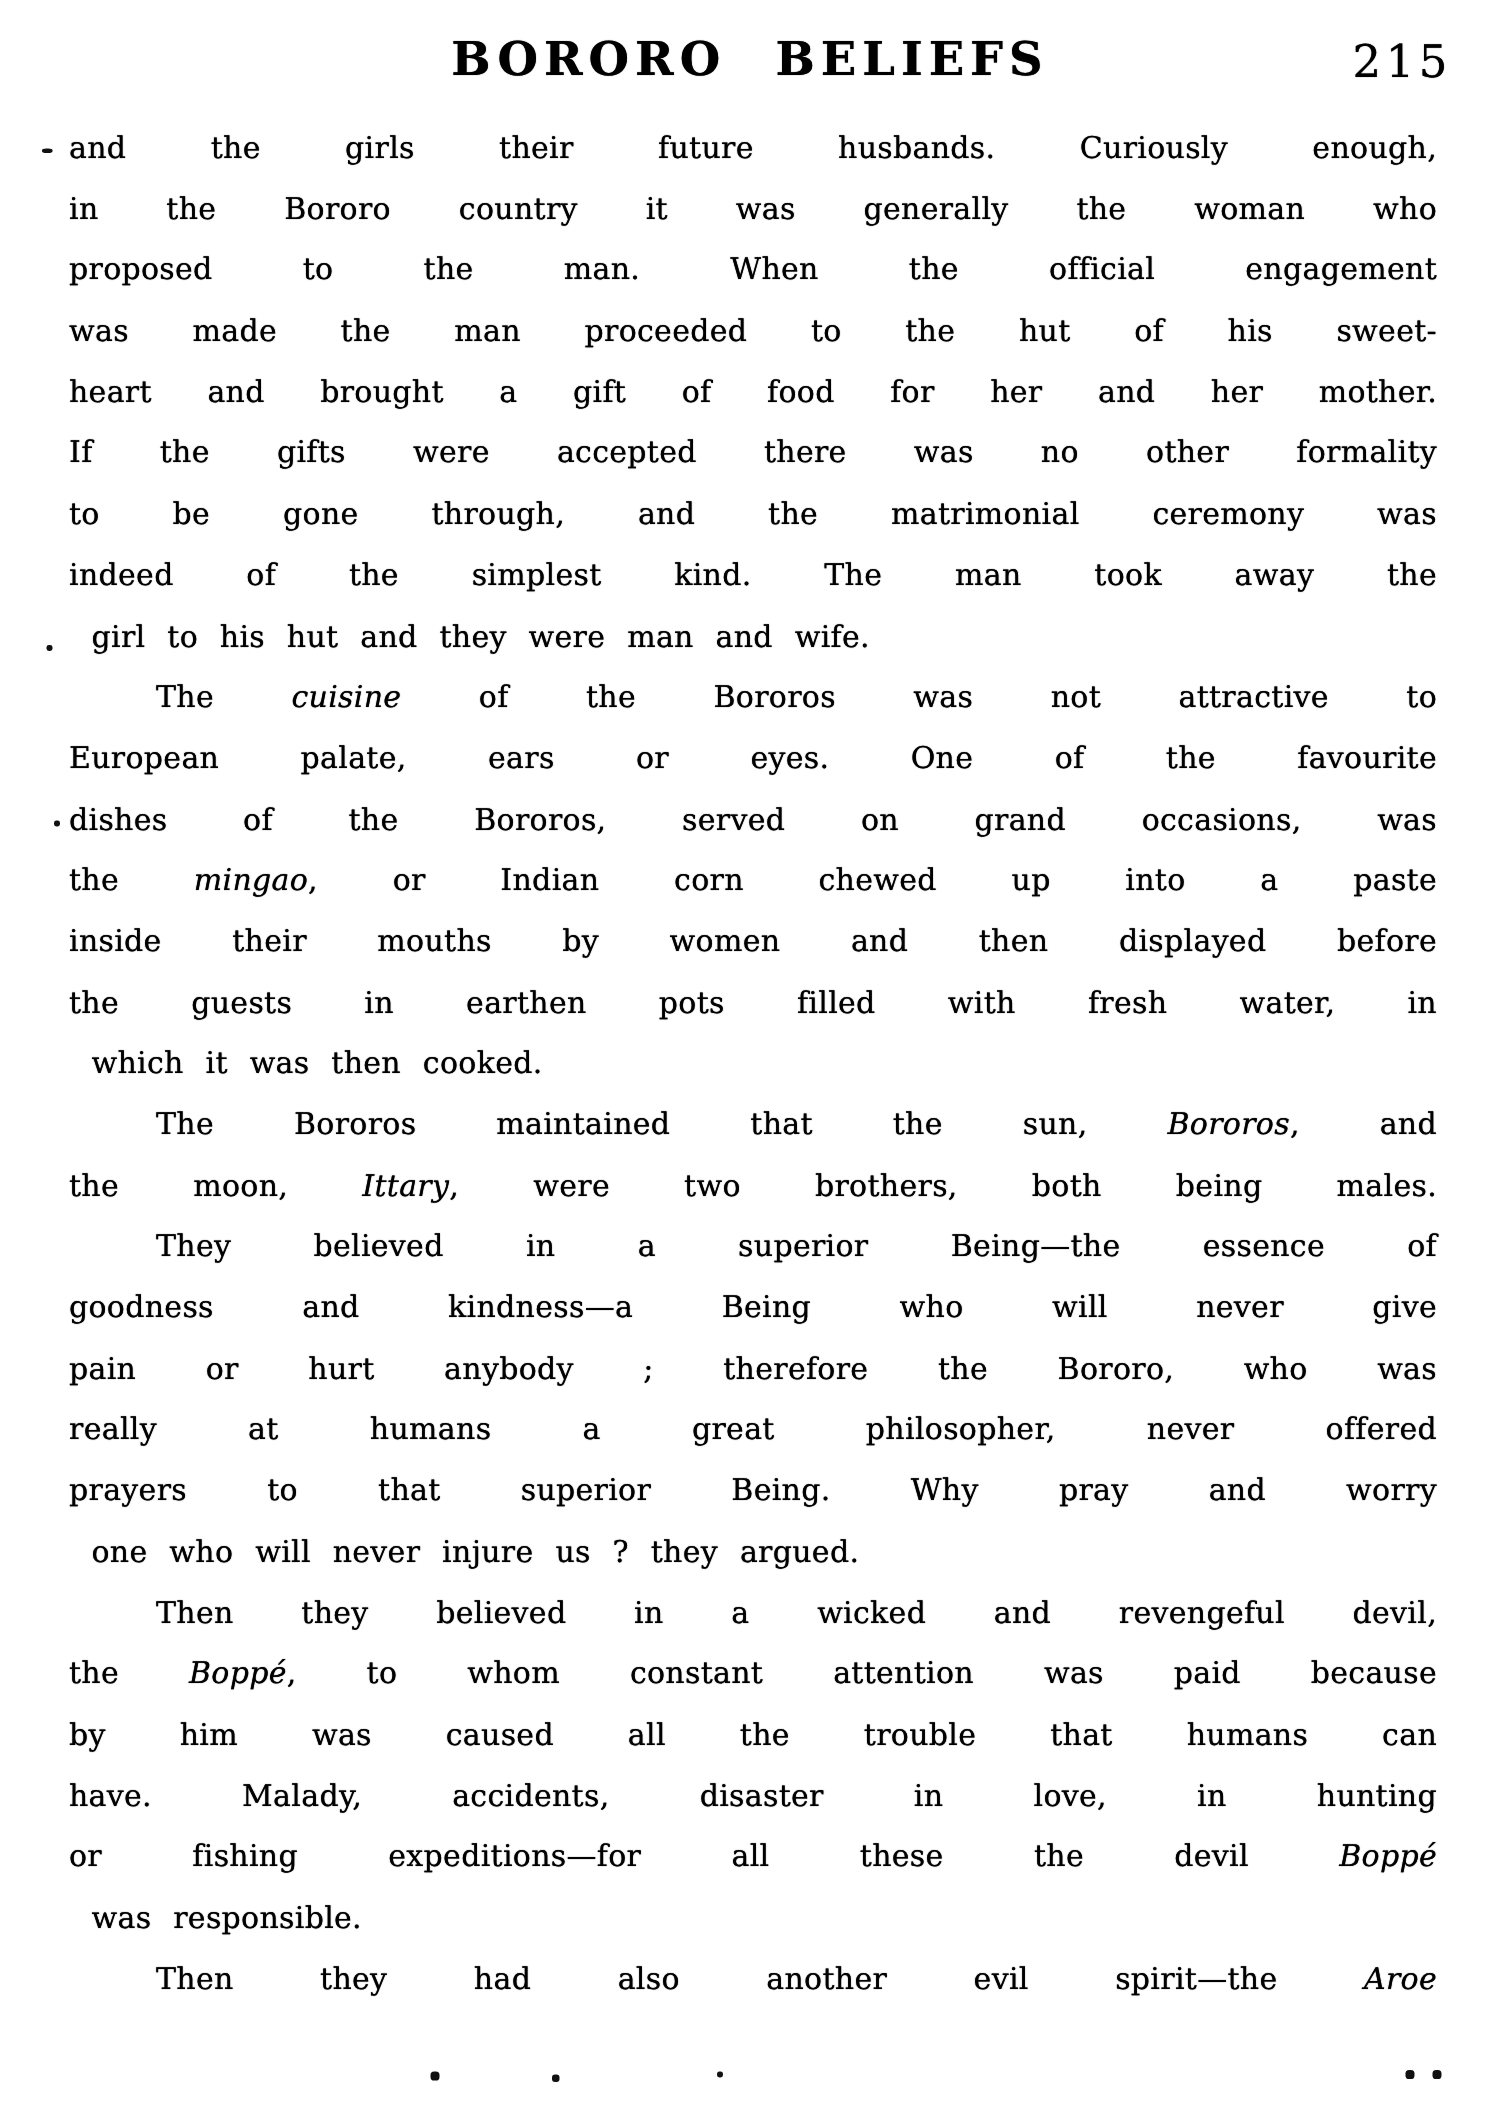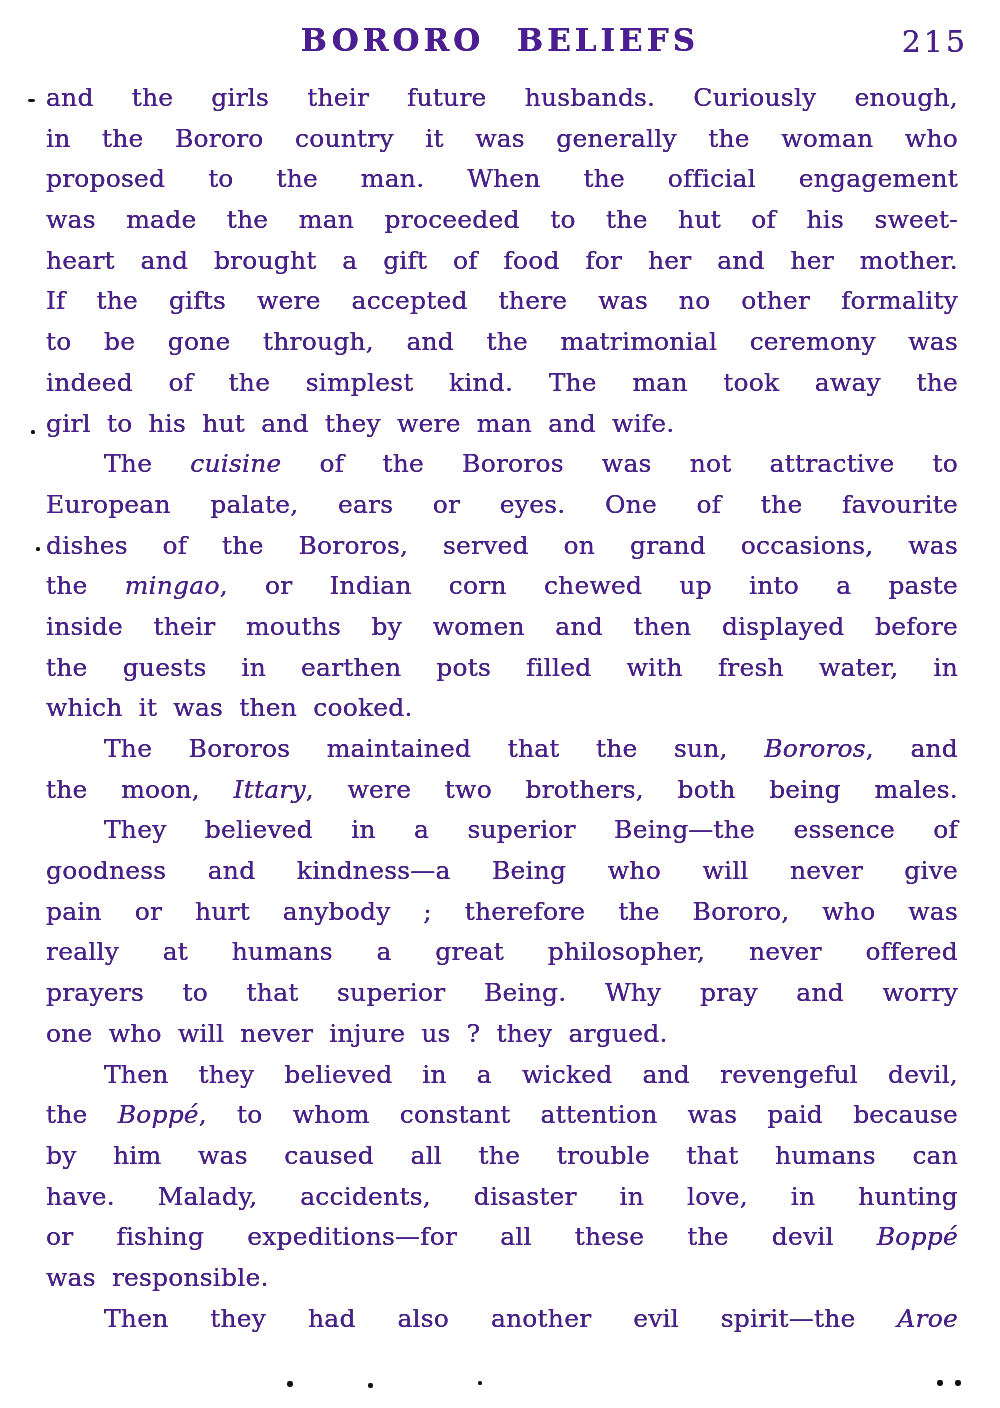--- a/index.html
+++ b/index.html
@@ -1,21 +1,21 @@
 <!DOCTYPE html>
 <html><head>
 <meta charset="utf-8">
 <style>
   html, body { margin: 0; padding: 0; background: #ffffff; }
   .page {
     position: relative;
     width: 1000px;
     height: 1408px;
     background: #ffffff;
-    color: #4c1d95;
+    color: #000000;
     font-family: "DejaVu Serif", serif;
     overflow: hidden;
   }
   .running-head {
     position: absolute;
     top: 22px;
     left: 0;
     width: 100%;
     height: 42px;
   }
@@ -34,35 +34,36 @@
     right: 32px;
     font-size: 30px;
     letter-spacing: 3px;
     text-shadow: 0 0 0.6px rgba(0,0,0,0.9);
   }
   .text-block {
     position: absolute;
     top: 78px;
     left: 46px;
     width: 912px;
-    font-size: 25px;
+    font-size: 20px;
     line-height: 40.7px;
     letter-spacing: 0.2px;
     text-shadow: 0 0 0.65px rgba(0,0,0,0.95);
   }
   .line {
     height: 40.7px;
     text-align: justify;
     text-align-last: justify;
     overflow: visible;
   }
   .line.noj {
     text-align: right;
     text-align-last: left;
     word-spacing: 8px;
+    margin-left: 15px;
   }
   .line.indent { text-indent: 58px; }
   .it { font-style: italic; }
   .speck {
     position: absolute;
     background: #111;
     border-radius: 40%;
   }
 </style>
 </head>

